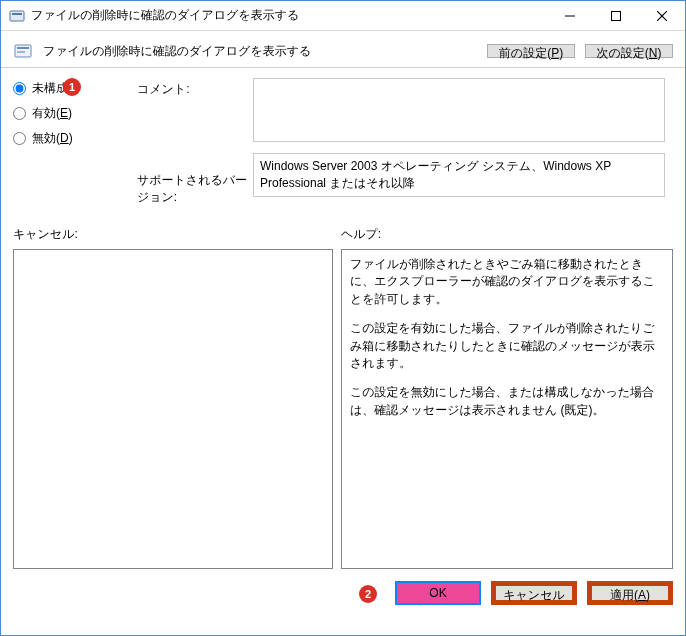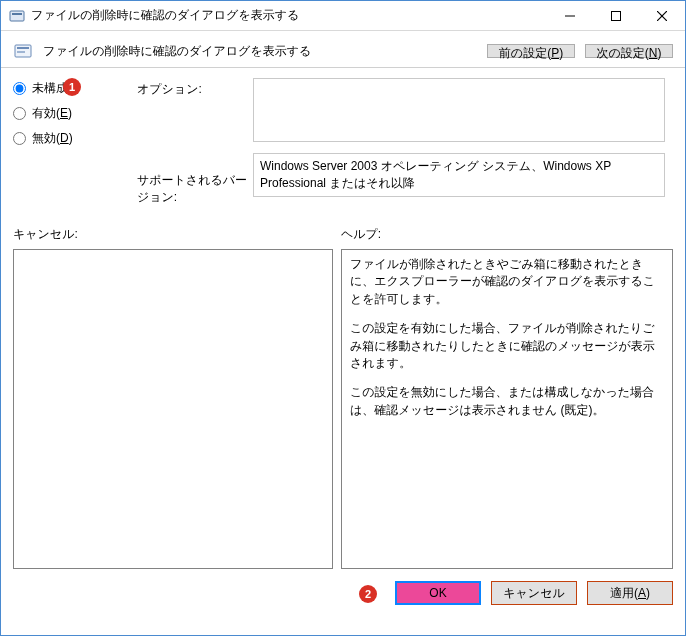--- a/index.html
+++ b/index.html
@@ -127,21 +127,21 @@
     display:flex;
     justify-content:flex-end;
     align-items:center;
     gap:10px;
     padding: 12px 12px;
     position:relative;
   }
   .footer button {
     min-width: 86px;
     height: 24px;
-    background:#e1e1e1; border:1px solid #c2410c;
+    background:#e1e1e1; border:5px solid #c2410c;
     font-size:12px;
   }
   .footer button.default {
     border:2px solid #0a84ff;
     background:#ec4899;
   }
   .footer .badge2 {
     position:absolute;
     width:18px;height:18px;border-radius:50%;
     background:#d93025;color:#fff;
@@ -204,21 +204,21 @@
     </label>
     <label>
       <input type="radio" name="state" style="">
       <span>有効(<u>E</u>)</span>
     </label>
     <label>
       <input type="radio" name="state" style="">
       <span>無効(<u>D</u>)</span>
     </label>
   </div>
-  <div class="lbl">オプション:</div>
+  <div class="lbl">コメント:</div>
   <textarea class="comment" value="" style=""></textarea>
 
   <div></div>
   <div class="lbl" style="margin-top:22px">サポートされるバージョン:</div>
   <div class="supported" style="margin-top:6px">
     <span>Windows Server 2003 オペレーティング システム、Windows XP Professional またはそれ以降</span>
   </div>
 </div>
 
 <div class="labels">

